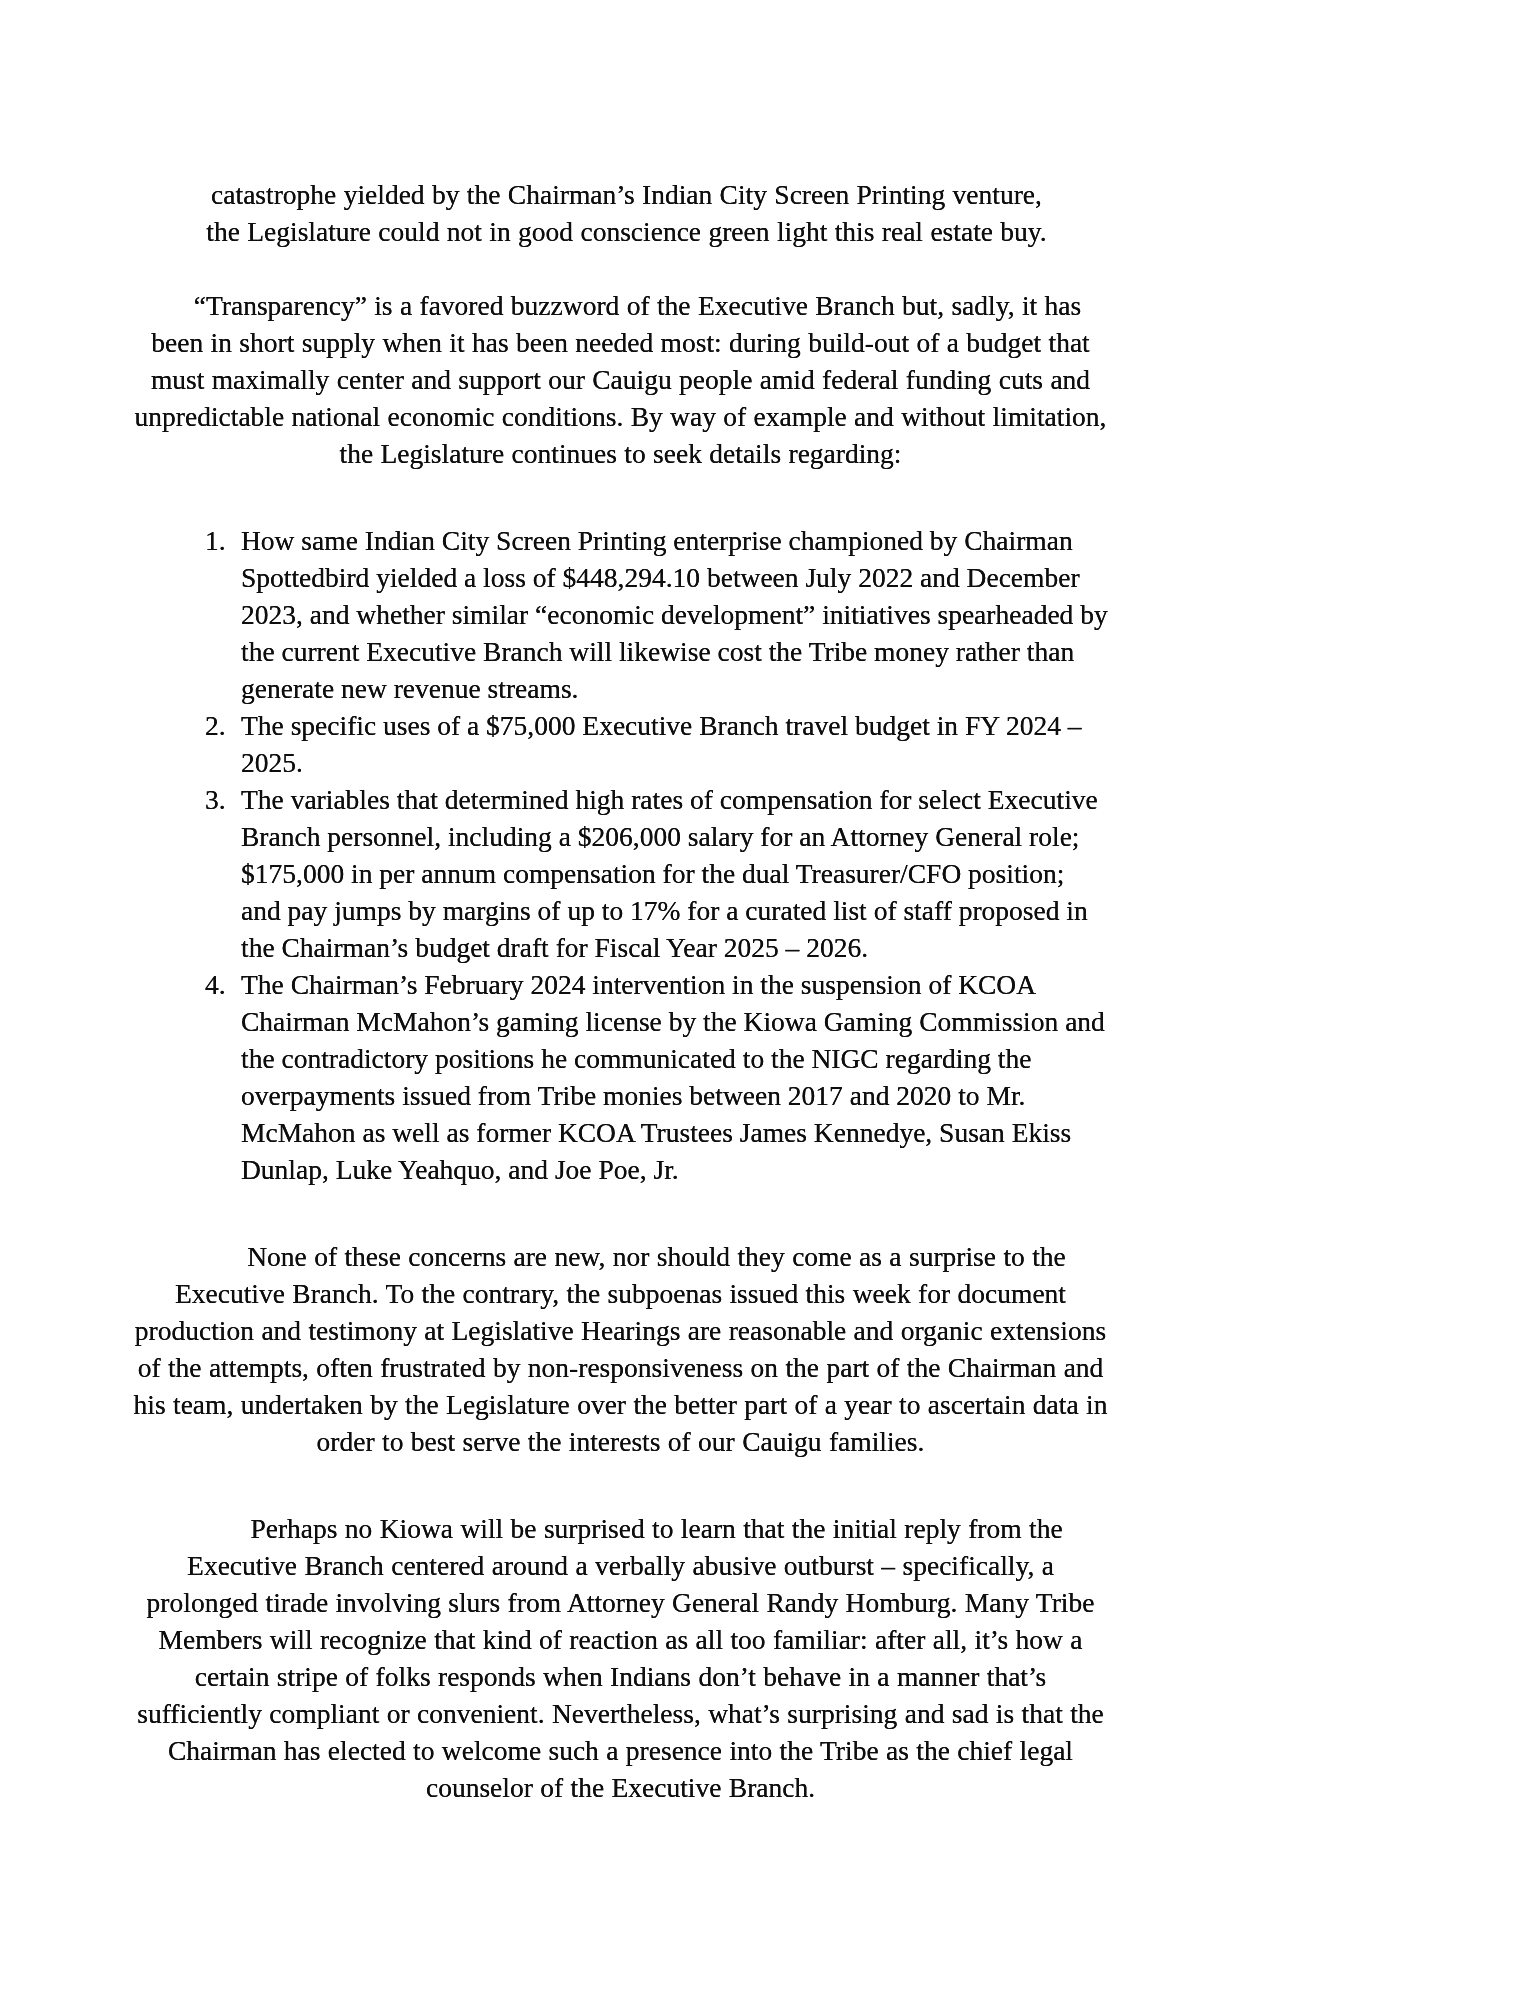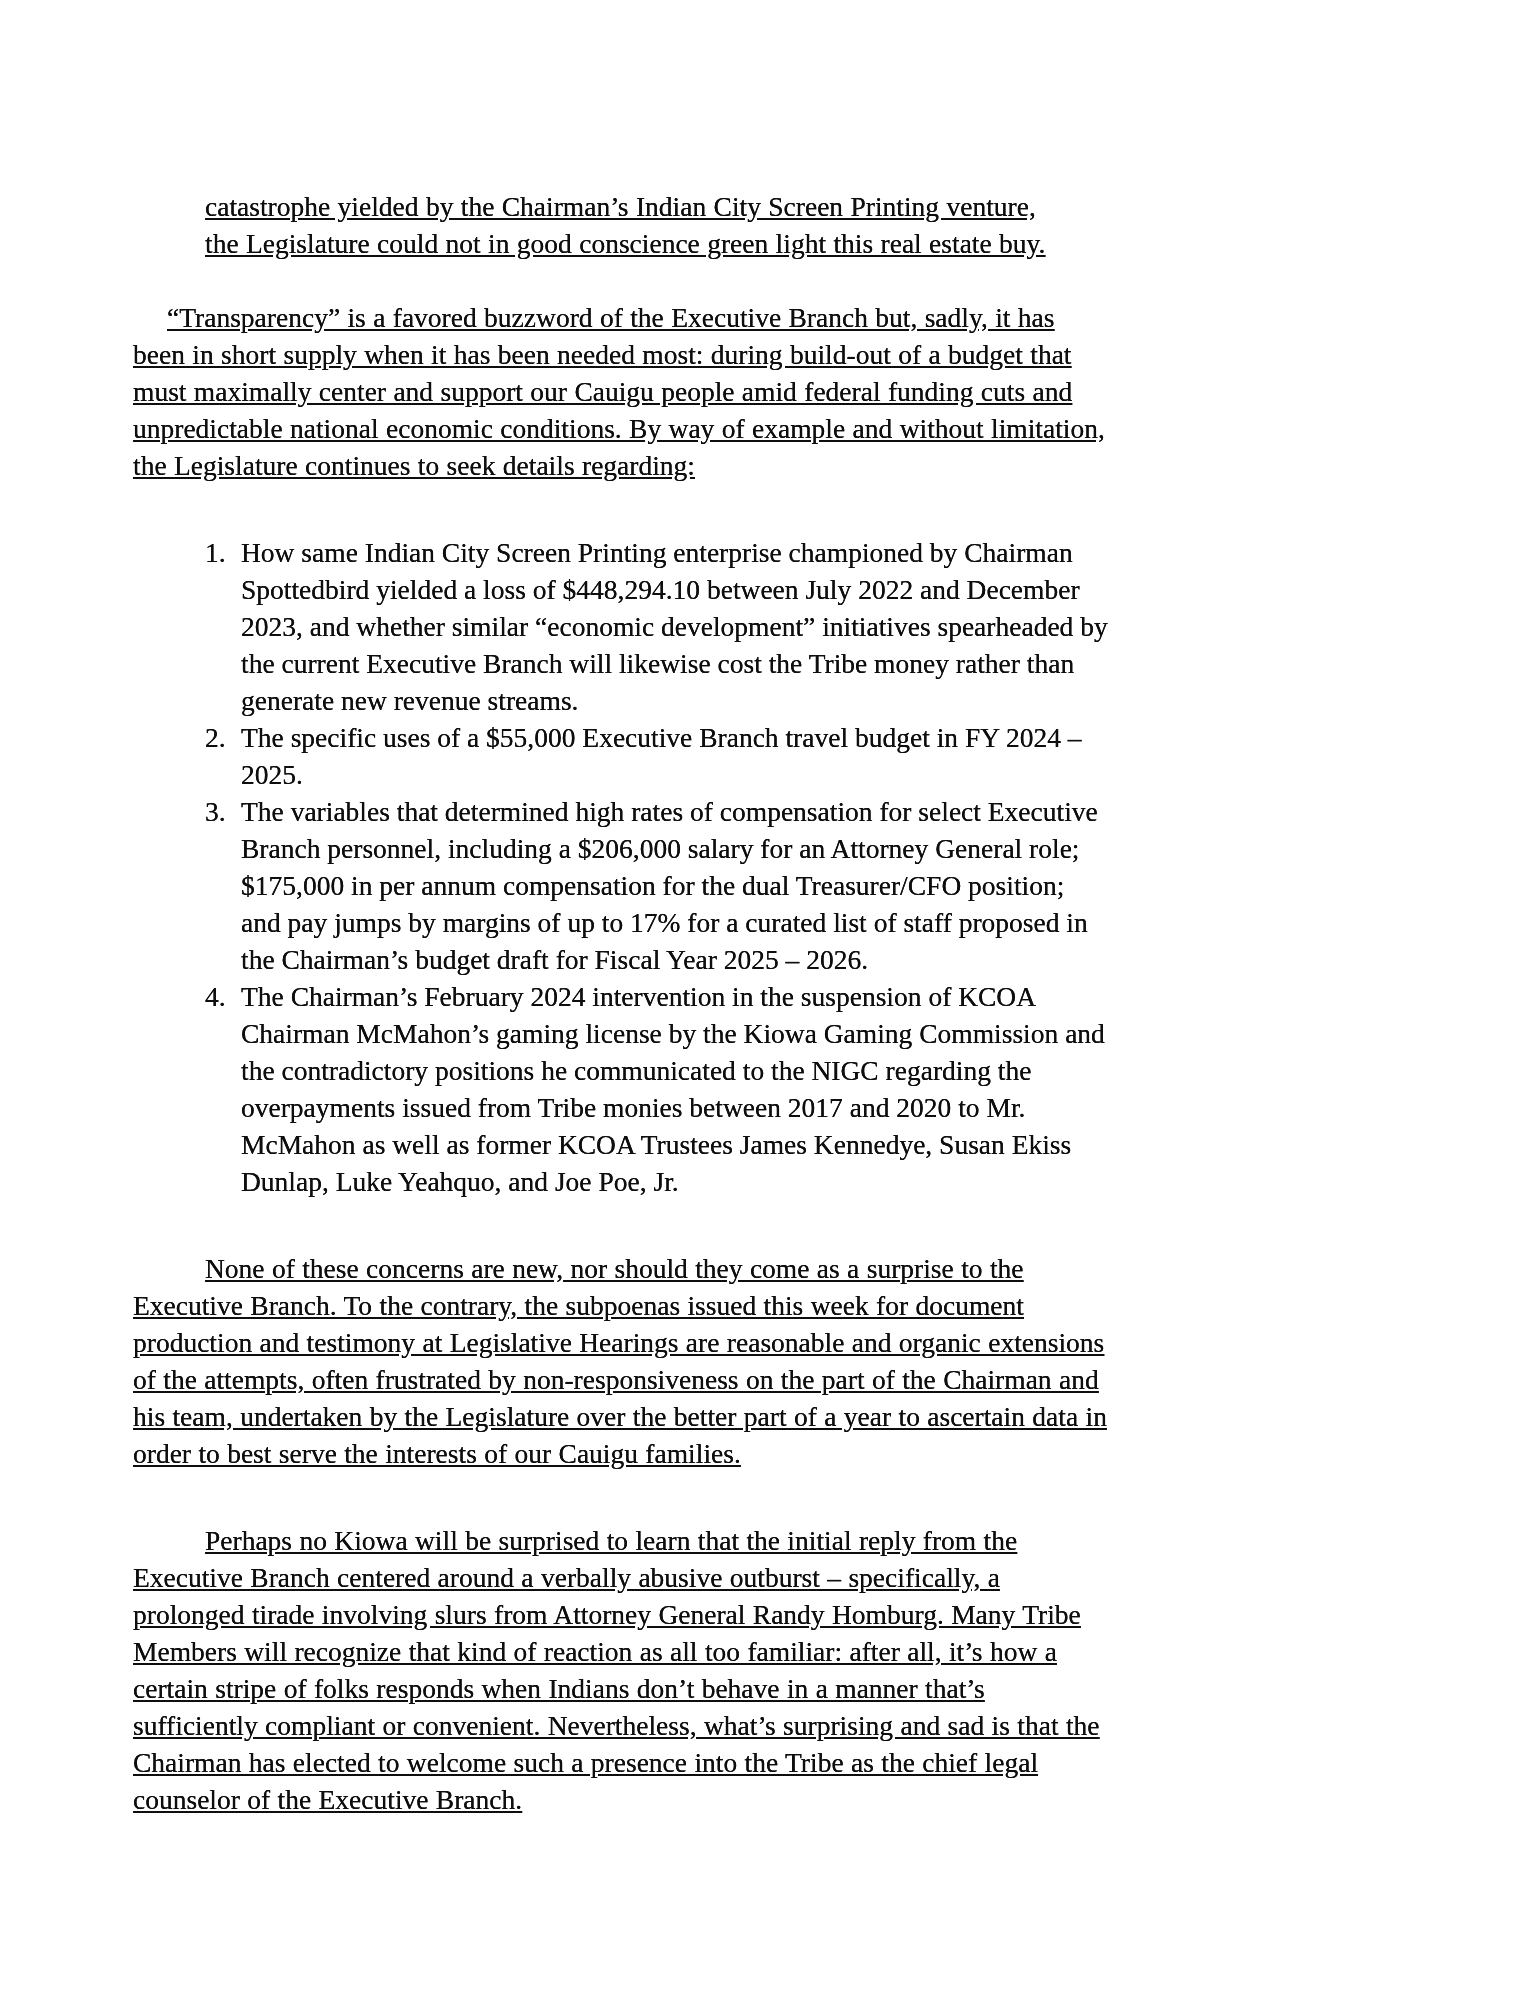--- a/index.html
+++ b/index.html
@@ -22,24 +22,23 @@
     padding: 172px 431px 0 133px;
     background: #ffffff;
   }
   .page * {
     font-size: 27.5px;
     line-height: 37px;
     
     text-shadow: 0 0 0.5px currentColor;
   }
   p {
-    margin: 16px 0 50px 0;
-    text-align: left;
+    margin: 4px 0 50px 0;
+    text-align: center;
     word-spacing: 0.5px;
-    text-decoration: underline;
   }
   .quote {
     margin-left: 72px;
     margin-right: 60px;
     margin-bottom: 37px;
   }
   .indent-sm { text-indent: 34px; }
   .indent-lg { text-indent: 72px; }
   ol.list {
     list-style: none;
@@ -67,21 +66,21 @@
 
   <p class="indent-sm">“Transparency” is a favored buzzword of the Executive Branch but, sadly, it has been in short supply when it has been needed most: during build-out of a budget that must maximally center and support our Cauigu people amid federal funding cuts and unpredictable national economic conditions. By way of example and without limitation, the Legislature continues to seek details regarding:</p>
 
   <ol class="list">
     <li>
       <span class="num">1.</span>
       <span class="txt">How same Indian City Screen Printing enterprise championed by Chairman Spottedbird yielded a loss of $448,294.10 between July 2022 and December 2023, and whether similar “economic development” initiatives spearheaded by the current Executive Branch will likewise cost the Tribe money rather than generate new revenue streams.</span>
     </li>
     <li>
       <span class="num">2.</span>
-      <span class="txt">The specific uses of a $55,000 Executive Branch travel budget in FY 2024 – 2025.</span>
+      <span class="txt">The specific uses of a $75,000 Executive Branch travel budget in FY 2024 – 2025.</span>
     </li>
     <li>
       <span class="num">3.</span>
       <span class="txt">The variables that determined high rates of compensation for select Executive Branch personnel, including a $206,000 salary for an Attorney General role; $175,000 in per annum compensation for the dual Treasurer/CFO position; and pay jumps by margins of up to 17% for a curated list of staff proposed in the Chairman’s budget draft for Fiscal Year 2025 – 2026.</span>
     </li>
     <li>
       <span class="num">4.</span>
       <span class="txt">The Chairman’s February 2024 intervention in the suspension of KCOA Chairman McMahon’s gaming license by the Kiowa Gaming Commission and the contradictory positions he communicated to the NIGC regarding the overpayments issued from Tribe monies between 2017 and 2020 to Mr. McMahon as well as former KCOA Trustees James Kennedye, Susan Ekiss Dunlap, Luke Yeahquo, and Joe Poe, Jr.</span>
     </li>
   </ol>

